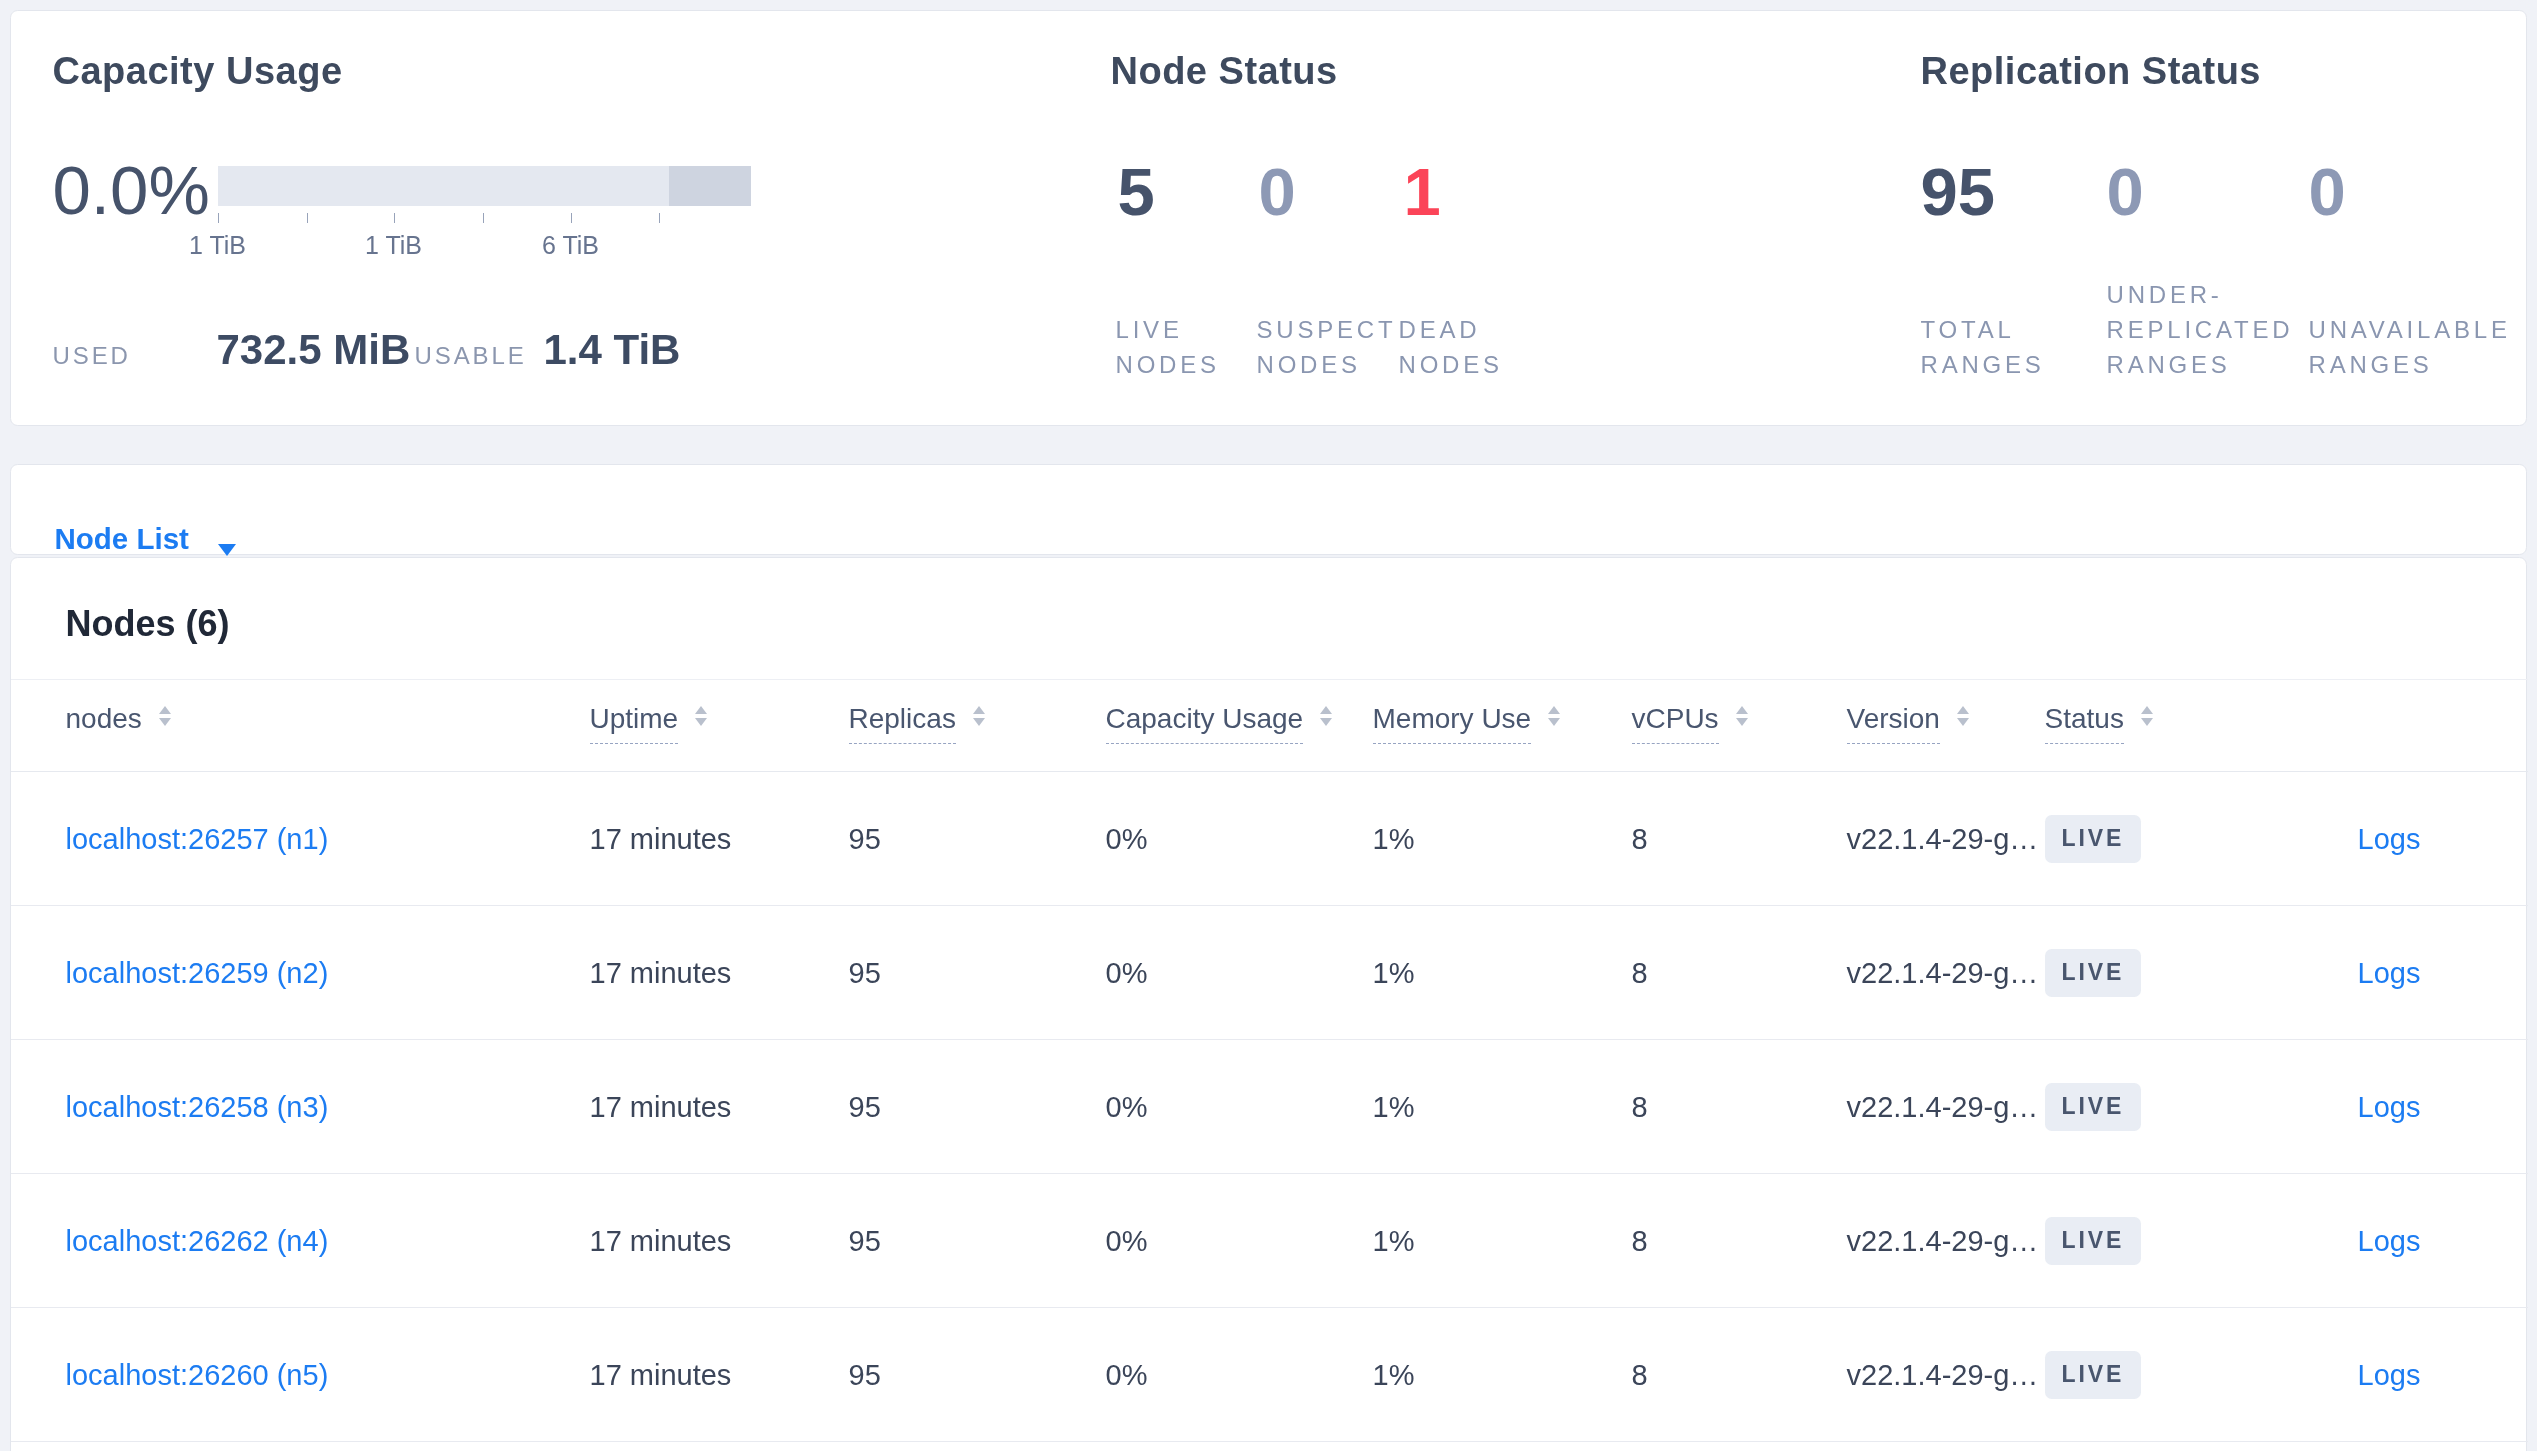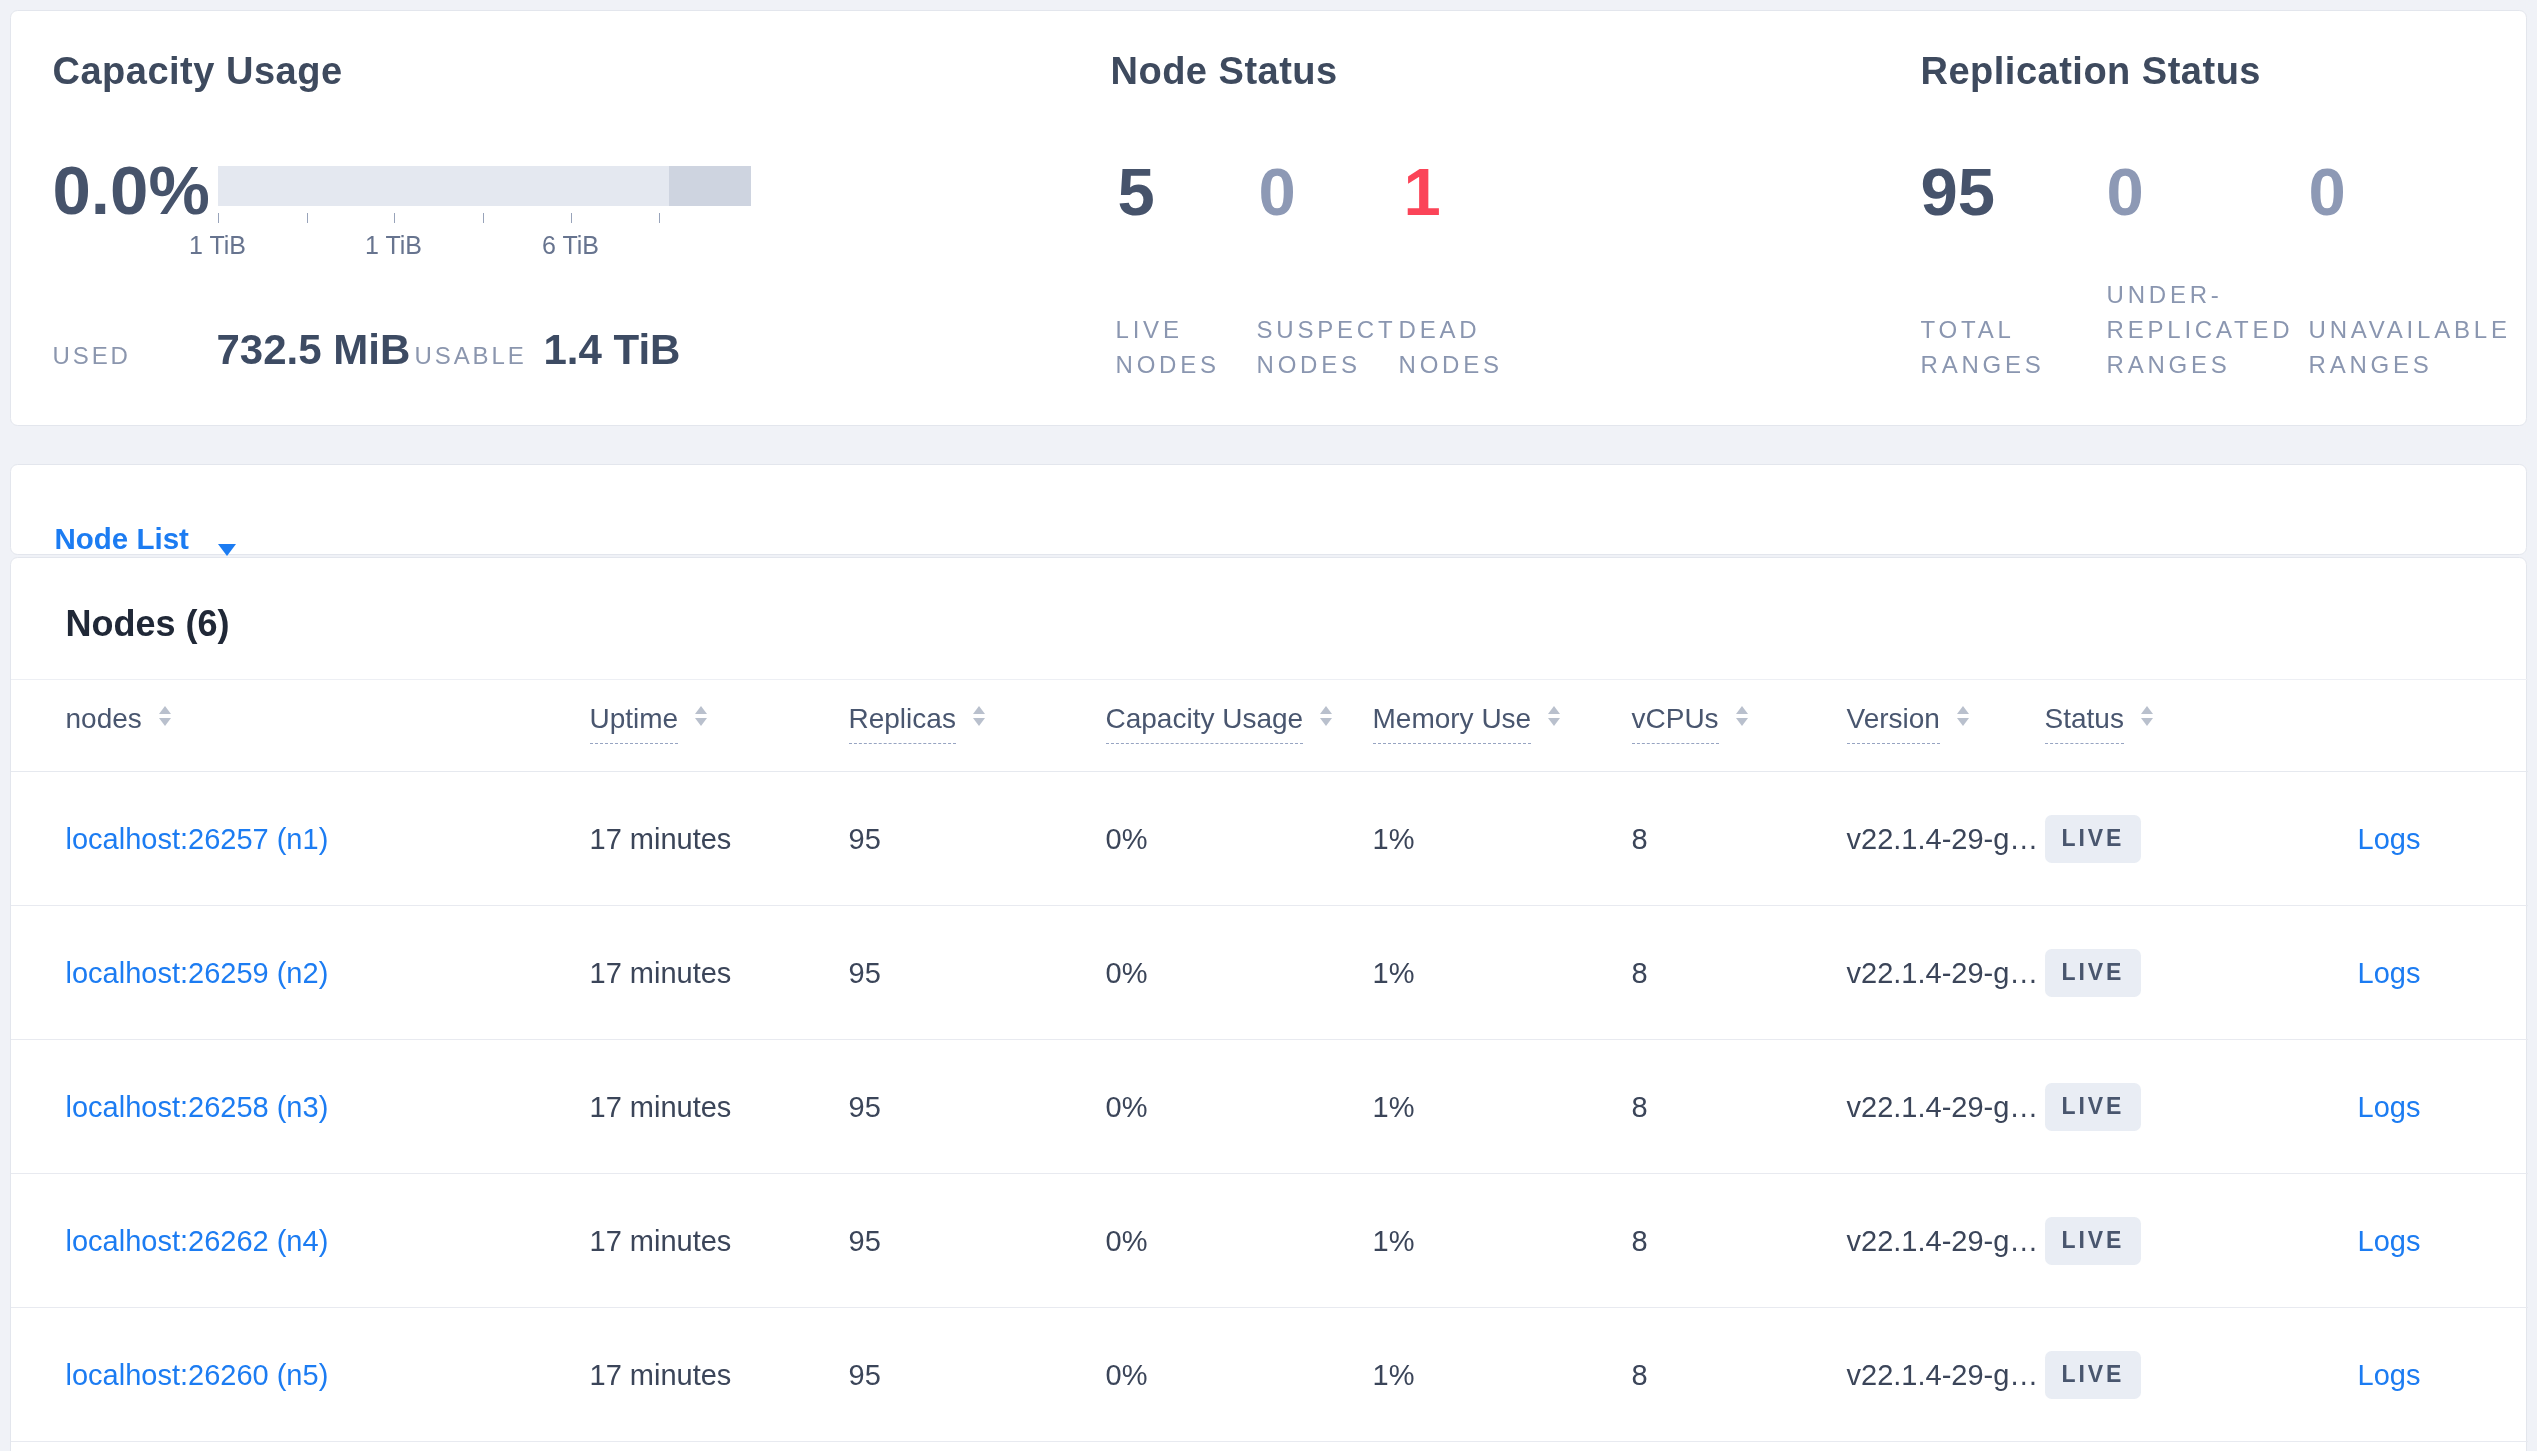--- a/index.html
+++ b/index.html
@@ -18,21 +18,21 @@
   #summary-card { top:9.5px; height:416px; }
   #nodelist-card { top:464px; height:91px; }
   #nodes-card { top:557px; height:914px; border-radius:7.6px 7.6px 0 0; }
 
   .panel-title {
     position:absolute; top:37px;
     font-size:38px; line-height:46px; font-weight:600; color:#3e4a5e;
     letter-spacing:0.5px;
   }
   
-  .big-num { position:absolute; top:139px; font-size:69px; line-height:82px; font-weight:700; color:#46536b; }
+  .big-num { position:absolute; top:139px; font-size:69px; line-height:82px; font-weight:400; color:#46536b; }
   #cap-bar { position:absolute; left:207px; top:155px; width:533px; height:40px; background:#e4e8f0; }
   #cap-bar .dark-seg { position:absolute; right:0; top:0; width:82px; height:40px; background:#ced4e0; }
   .tick { position:absolute; top:47px; width:1.9px; height:10.5px; background:#98a3ba; }
   .tick-label { position:absolute; top:65px; width:114px; text-align:center; font-size:25px; color:#67748f; }
   .cap-lbl { position:absolute; top:331px; font-size:24px; letter-spacing:2.9px; color:#8b96ae; font-weight:500; }
   .cap-val { position:absolute; top:314px; font-size:42px; line-height:50px; font-weight:600; color:#3d4b63; }
 
   
   .stat-num { position:absolute; top:141px; font-size:67px; line-height:80px; font-weight:700; }
   .stat-dark  { color:#46536b; }

